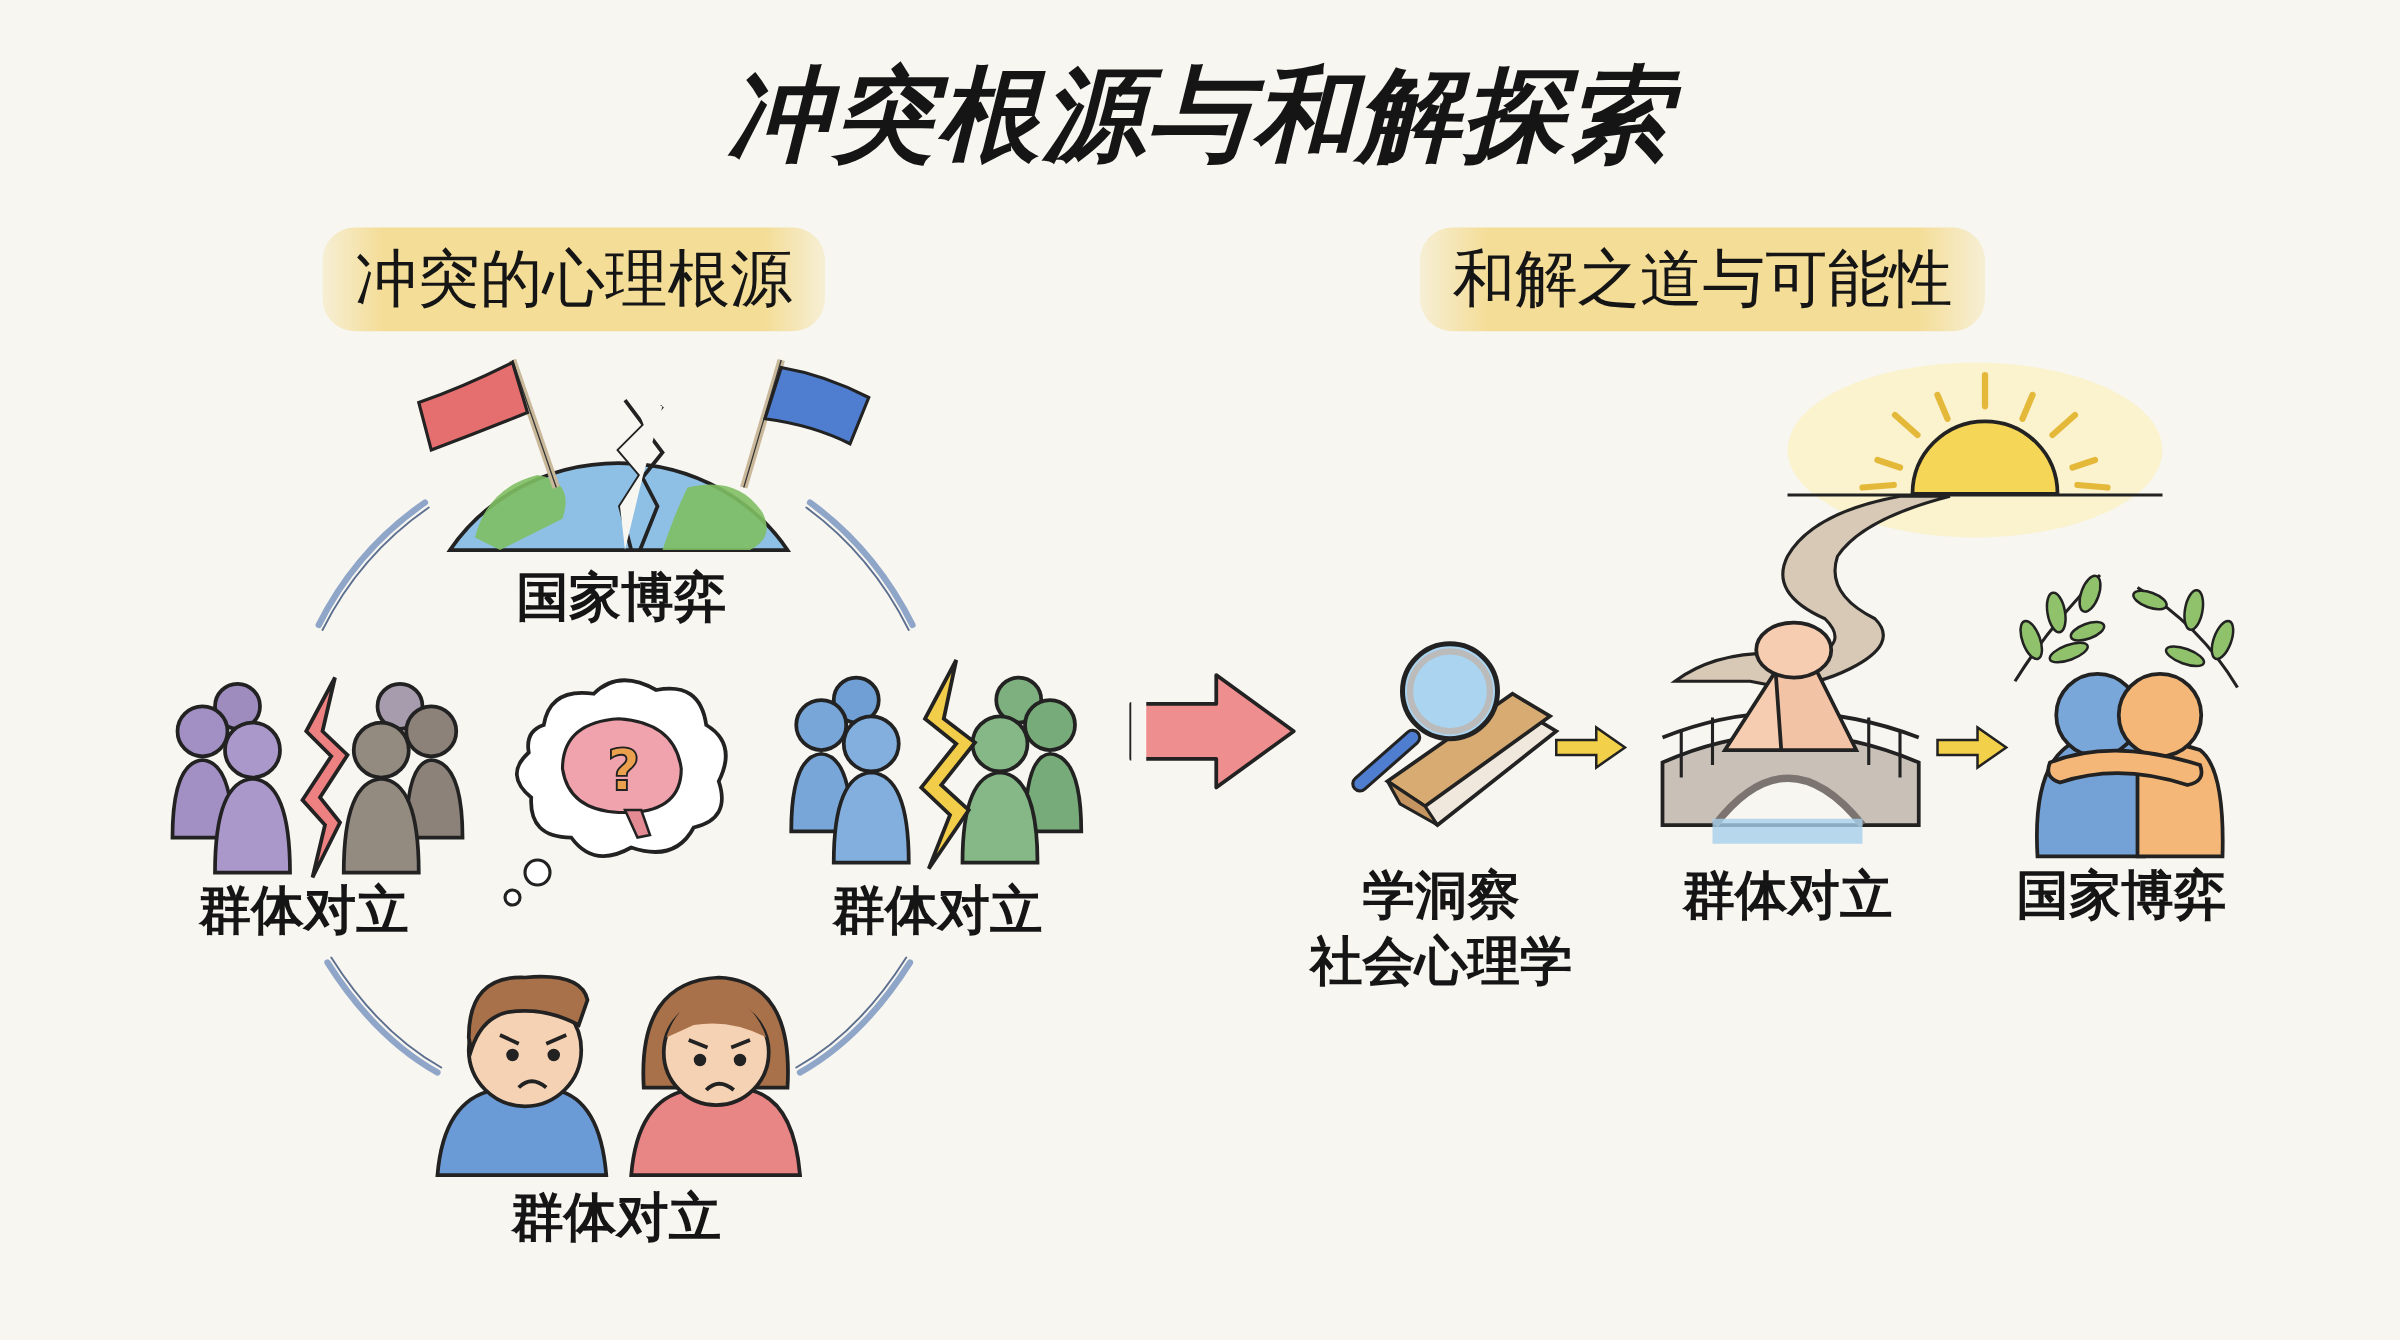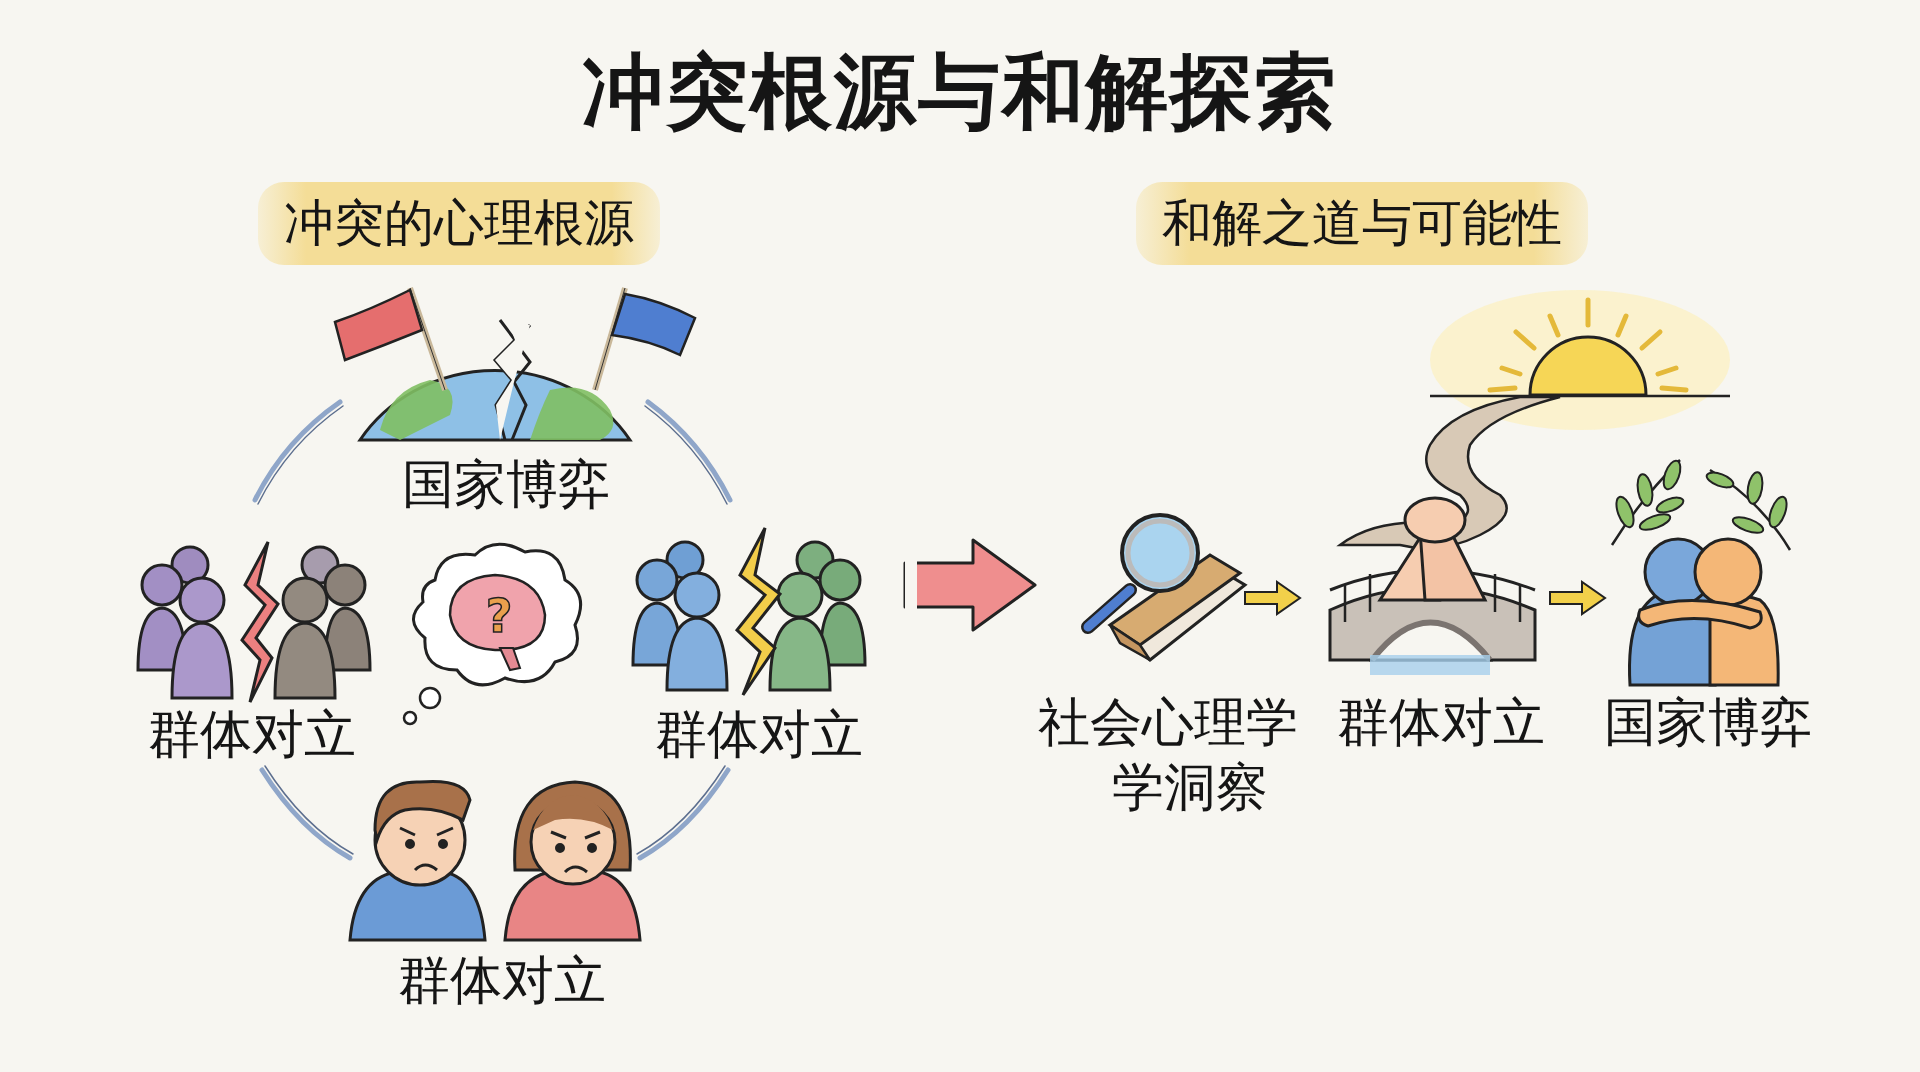--- a/index.html
+++ b/index.html
@@ -6,29 +6,29 @@
   body {
     width:1920px; height:1072px; overflow:hidden;
     background:#f7f6f1;
     font-family:"DejaVu Sans","Liberation Sans",sans-serif;
     color:#151515;
     position:relative;
   }
   .abs { position:absolute; }
   .title {
     left:0; width:1920px; top:38px; text-align:center;
-    font-size:82px; font-weight:bold; letter-spacing:2px;
+    font-size:82px; font-weight:bold; letter-spacing:2px;font-style:italic;
   }
   .section-head {
     font-size:50px; font-weight:normal; padding:8px 26px;
     background:linear-gradient(90deg, rgba(246,226,160,0.35), #f4dd97 12%, #f4dd97 88%, rgba(246,226,160,0.35));
     border-radius:26px;
     white-space:nowrap;
   }
-  .label { font-size:52px; white-space:nowrap; text-align:right; line-height:1.25; }
+  .label { font-size:42px; white-space:nowrap; text-align:center; line-height:1.25;font-weight:bold; }
   svg { position:absolute; overflow:visible; }
 </style>
 </head>
 <body>
 
 <div class="abs title">冲突根源与和解探索</div>
 
 <div class="abs section-head" style="left:258px; top:182px;">冲突的心理根源</div>
 <div class="abs section-head" style="left:1136px; top:182px;">和解之道与可能性</div>
 
@@ -162,22 +162,22 @@
 <svg style="left:1060px;top:515px;" width="190" height="165">
   <path d="M60,120 L160,55 L185,70 L90,145 Z" fill="#f0e8dc" stroke="#222" stroke-width="3"></path>
   <path d="M50,110 L150,40 L180,58 L80,130 Z" fill="#d7ab71" stroke="#222" stroke-width="3"></path>
   <path d="M50,110 L80,130 L90,145 L60,128 Z" fill="#c49560" stroke="#222" stroke-width="2.5"></path>
   <line x1="70" y1="75" x2="28" y2="112" stroke="#222" stroke-width="14" stroke-linecap="round"></line>
   <line x1="70" y1="75" x2="28" y2="112" stroke="#4f7ed0" stroke-width="9" stroke-linecap="round"></line>
   <circle cx="100" cy="38" r="38" fill="#aad4ef" stroke="#222" stroke-width="4"></circle>
   <circle cx="100" cy="38" r="32" fill="none" stroke="#bbb" stroke-width="5"></circle>
 </svg>
 <div class="abs label" style="left:1038px; top:690px; width:230px;">
+  <div>学洞察</div>
   <div>社会心理学</div>
-  <div>学洞察</div>
 </div>
 
 <svg style="left:1245px;top:578px;" width="60" height="40">
   <path d="M0,14 L32,14 L32,4 L55,20 L32,36 L32,26 L0,26 Z" fill="#f2d04a" stroke="#222" stroke-width="2"></path>
 </svg>
 
 <svg style="left:1310px;top:490px;" width="240" height="190">
   <path d="M20,120 Q120,75 225,120 L225,170 L20,170 Z" fill="#c9c1b8" stroke="#222" stroke-width="3"></path>
   <path d="M62,170 Q120,95 180,170 Z" fill="#f7f6f1" stroke="#222" stroke-width="3"></path>
   <path d="M62,170 Q120,95 180,170" fill="none" stroke="#7b7470" stroke-width="6"></path>

